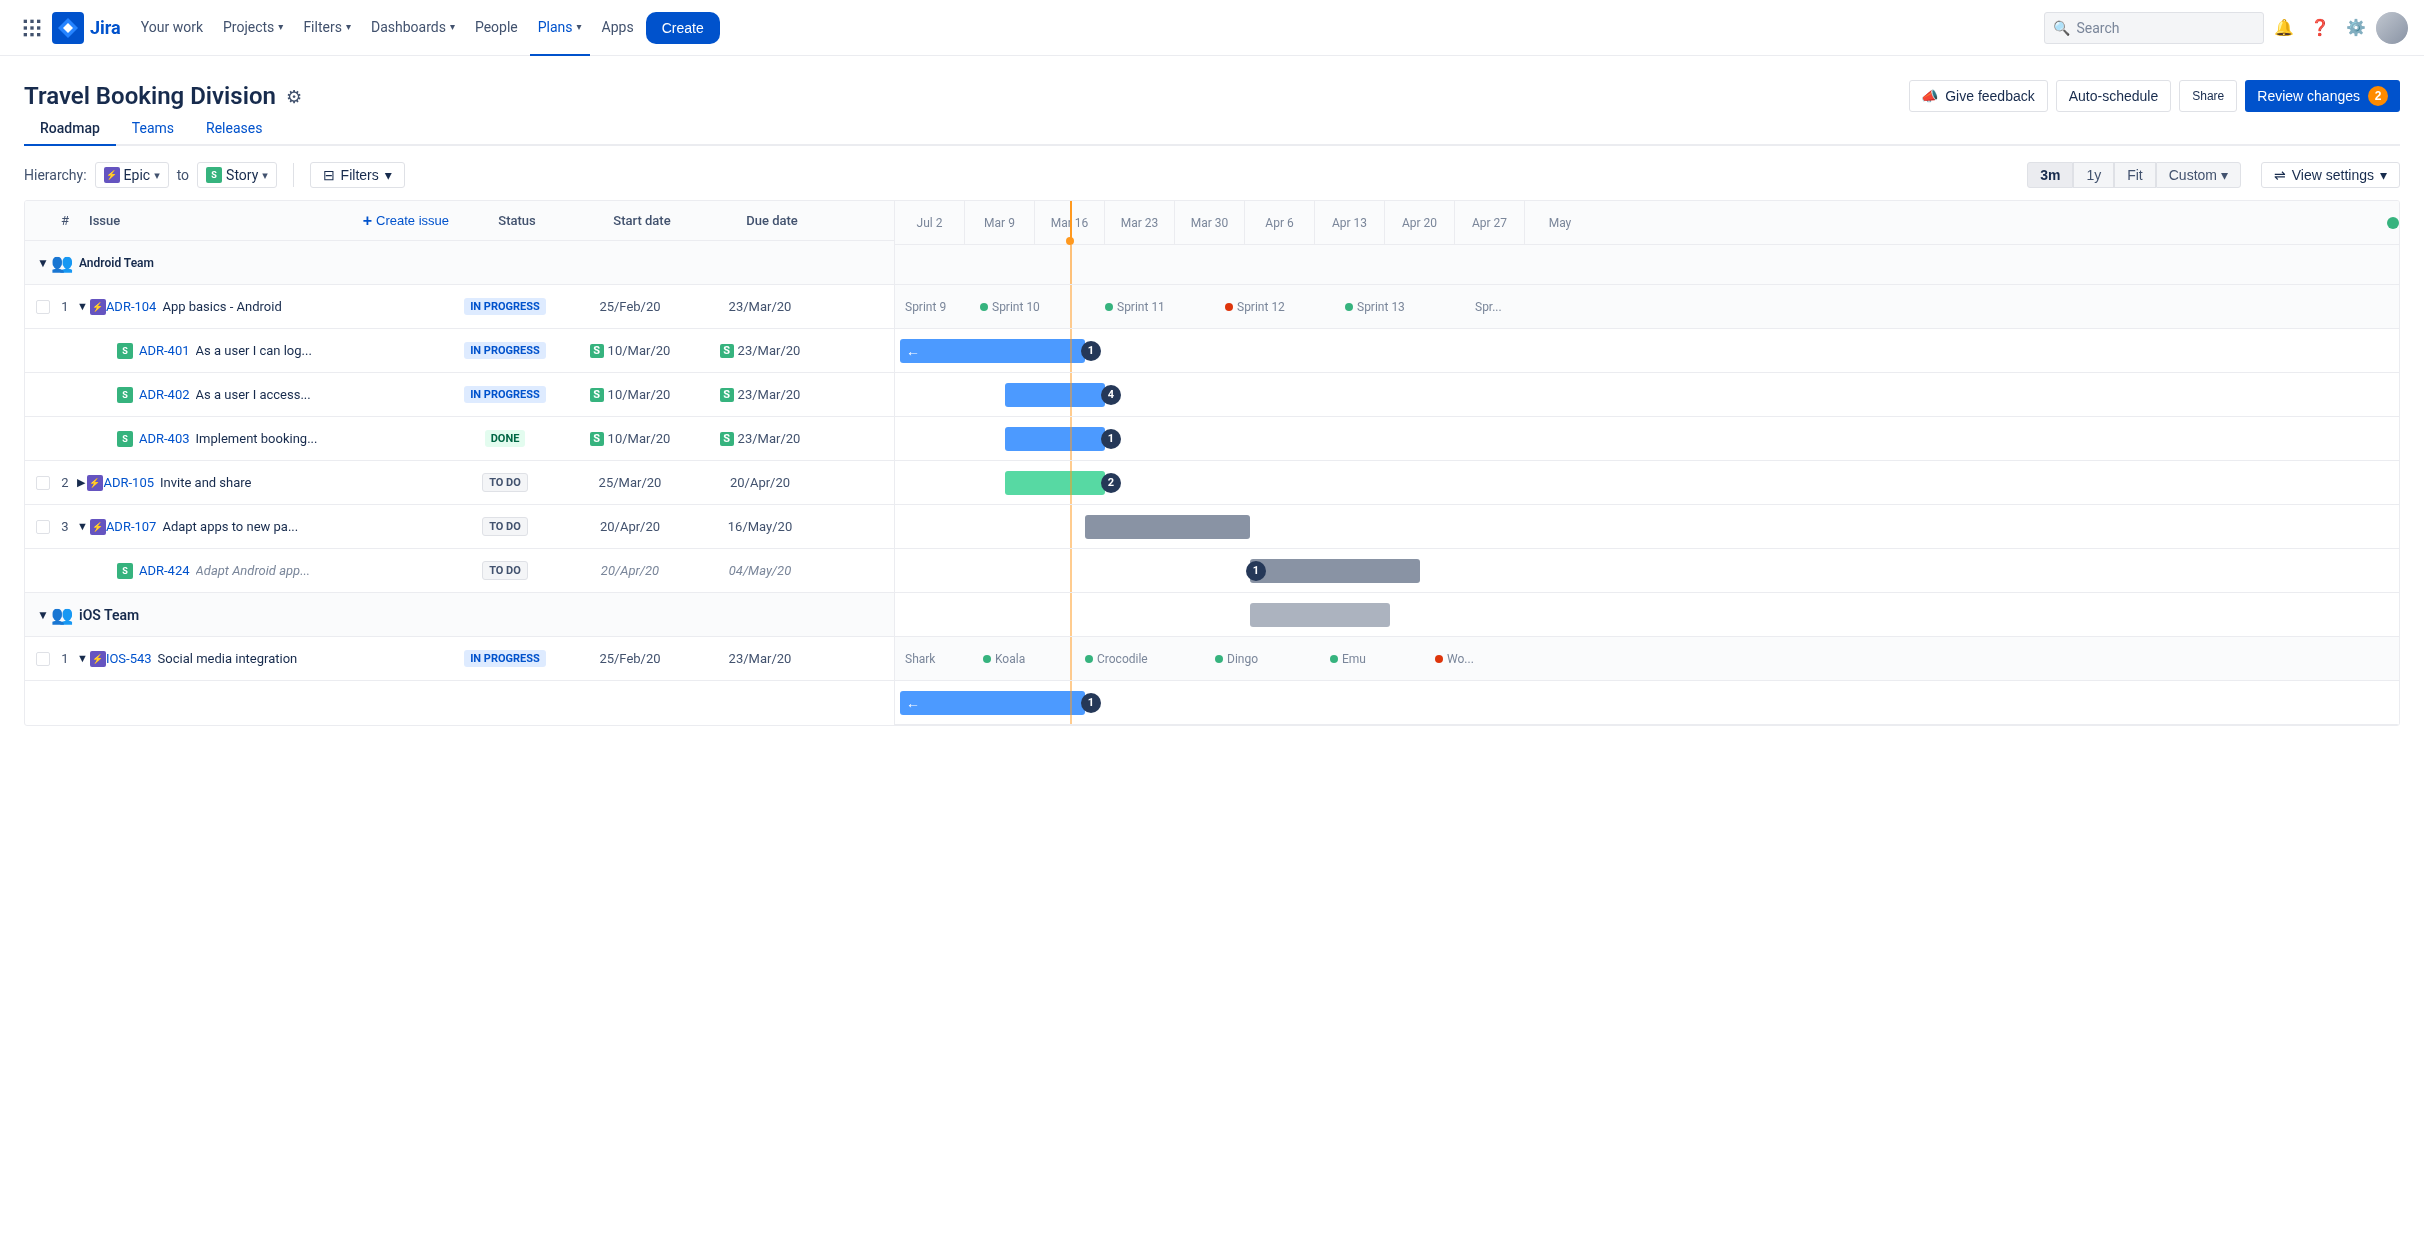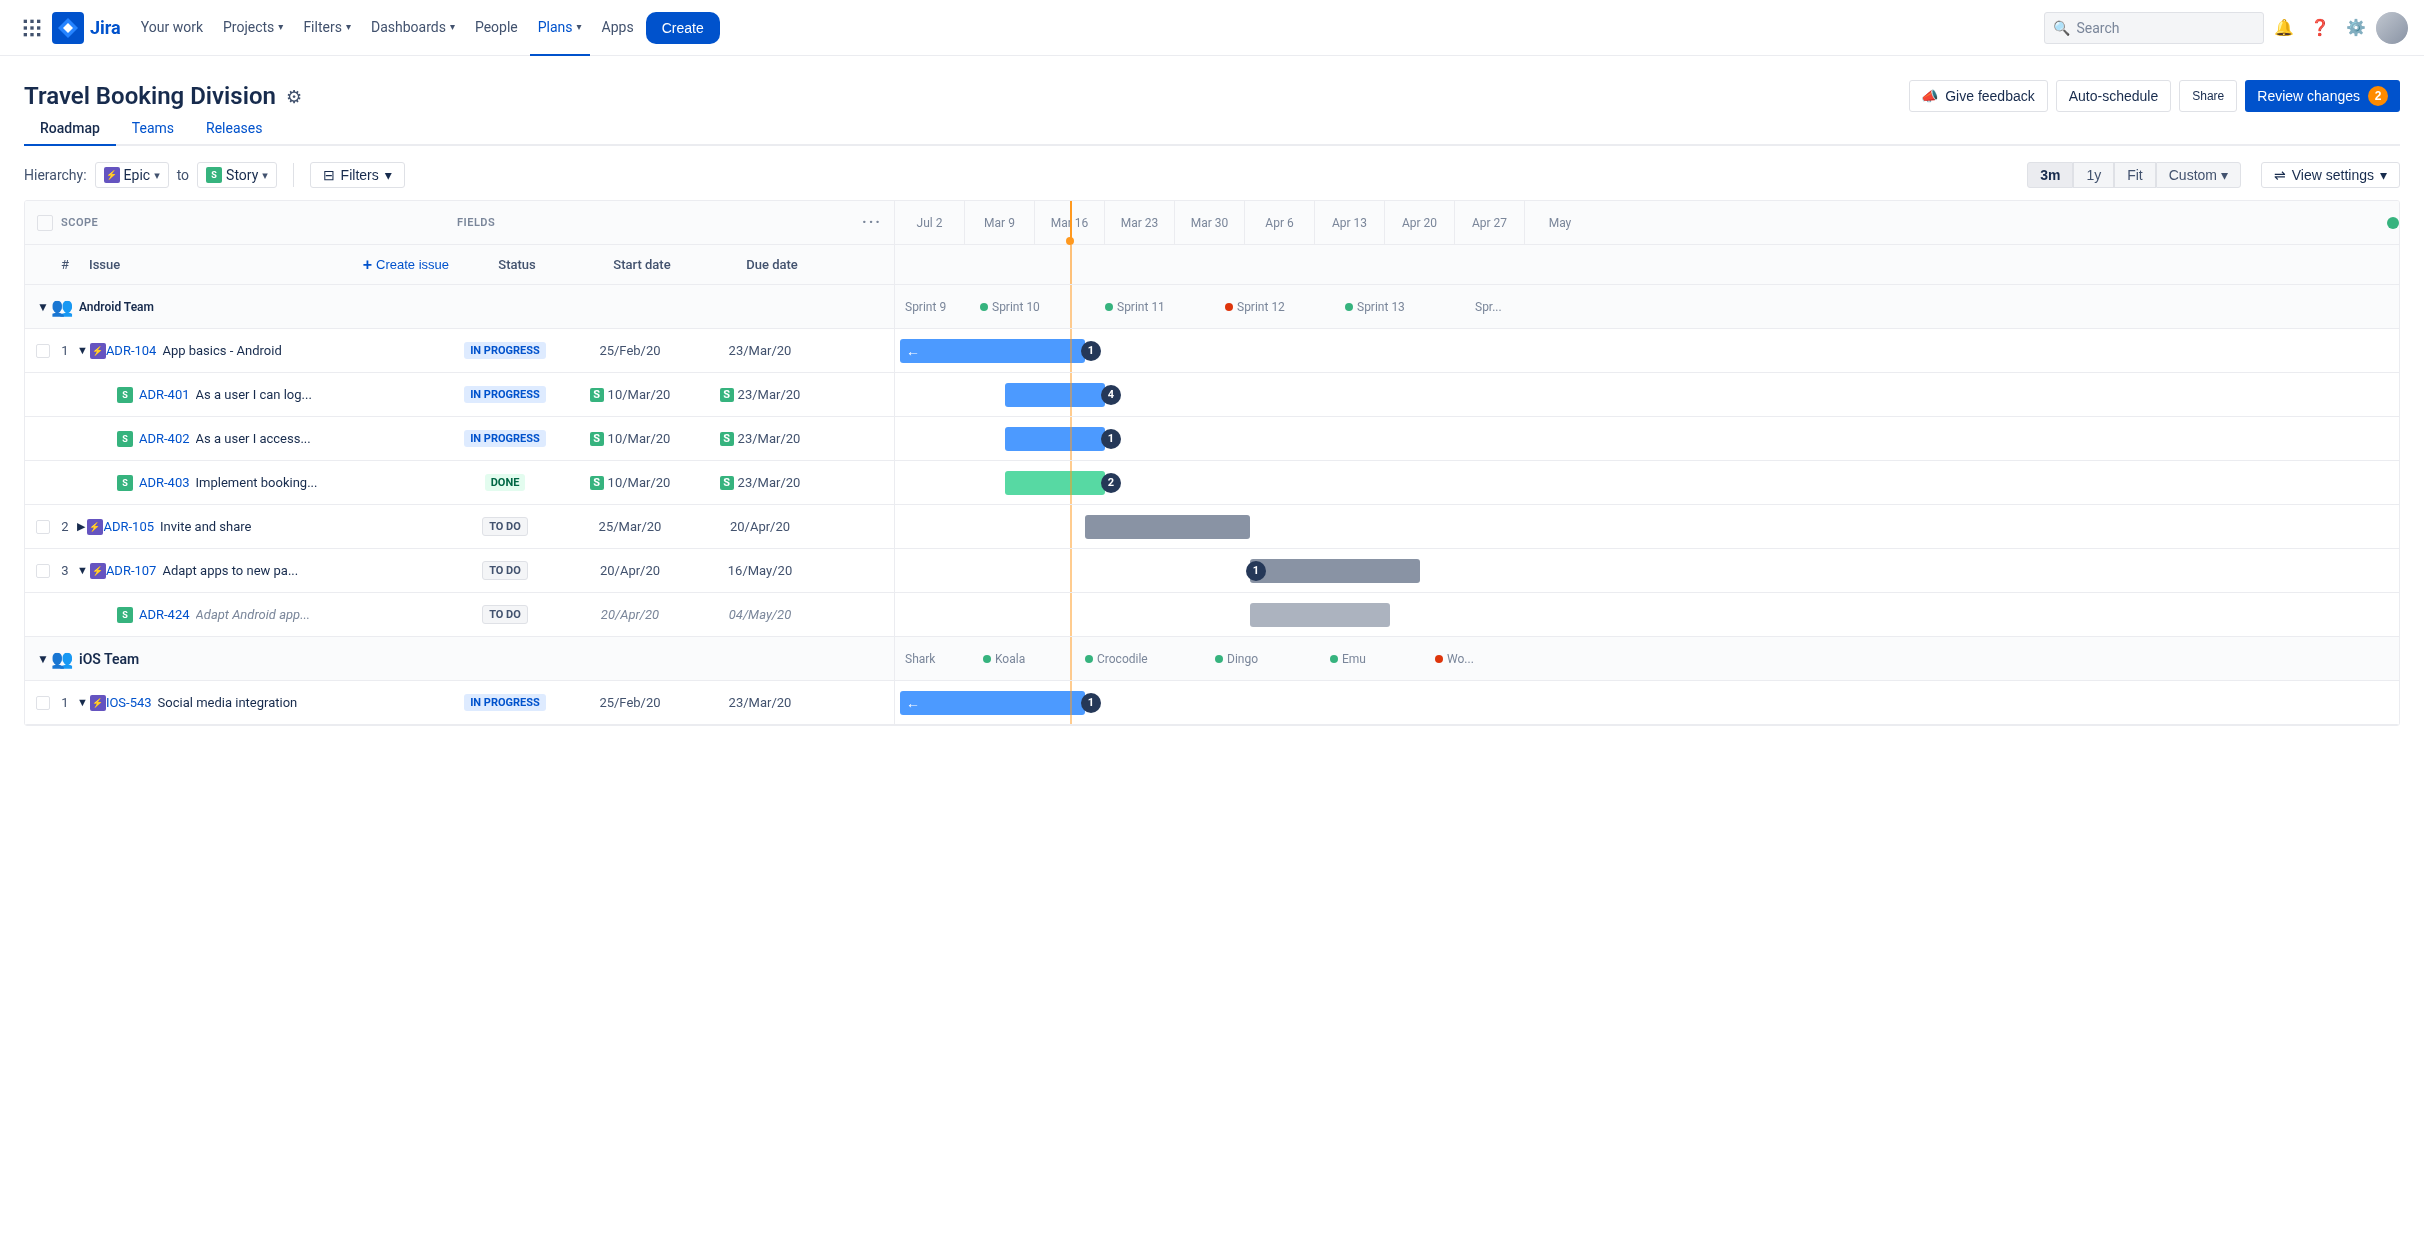--- a/index.html
+++ b/index.html
@@ -238,30 +238,20 @@
       <span>⇌</span>
       <span>View settings</span>
       <span>▾</span>
     </button>
   </div>
 
   <div class="roadmap-container">
 
     <div class="roadmap-left">
 
-      <div class="left-header">
-        <div class="scope-col">
-          <div class="scope-check"></div>
-          <span>SCOPE</span>
-        </div>
-        <div class="fields-col">
-          <span>FIELDS</span>
-          <span class="fields-more">···</span>
-        </div>
-      </div>
 
       <div class="left-subheader">
         <div style="width:420px;display:flex;align-items:center;gap:4px;">
           <span style="width:20px;"></span>
           <span style="width:24px;font-size:13px;color:#42526e;">#</span>
           <span style="font-size:13px;color:#42526e;font-weight:500;">Issue</span>
           <button class="btn-create-issue">
             <span style="font-size:16px;font-weight:700;">+</span>
             <span>Create issue</span>
           </button>

